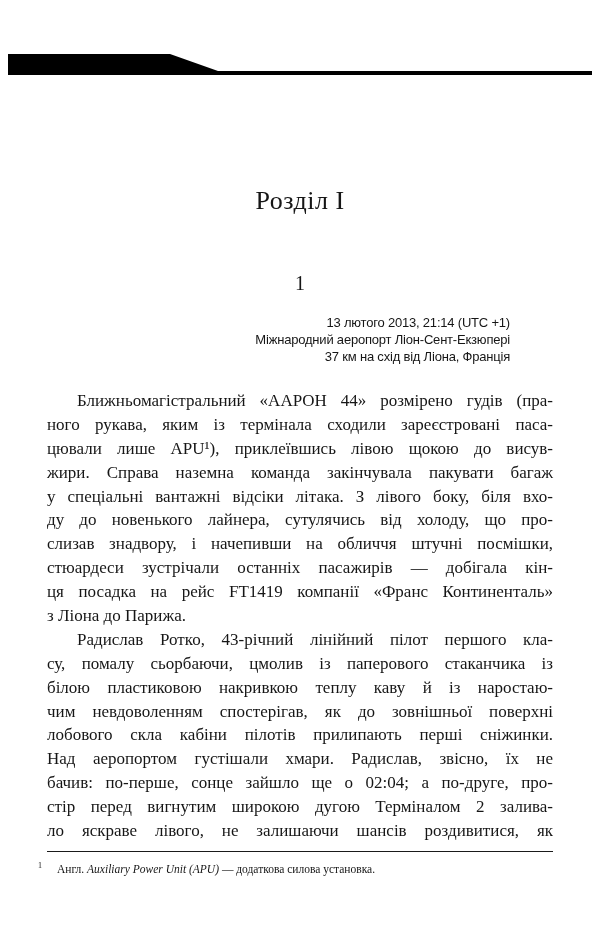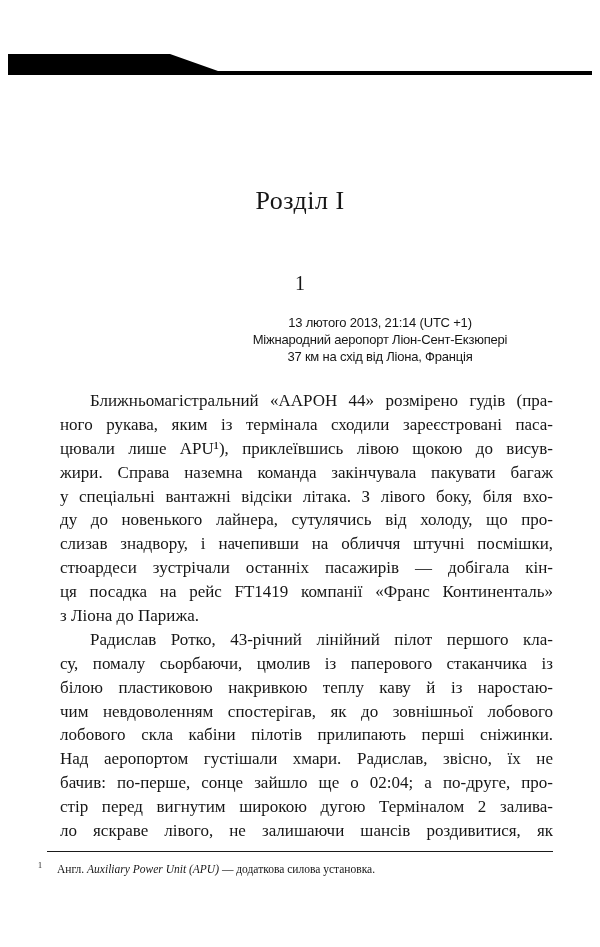--- a/index.html
+++ b/index.html
@@ -15,33 +15,32 @@
   .chapter-title{
     position:absolute;top:186px;left:0;right:0;
     text-align:center;font-size:26px;letter-spacing:0.5px;
   }
   .section-number{
     position:absolute;top:272px;left:0;right:0;
     text-align:center;font-size:20px;
   }
   .dateline{
     position:absolute;top:314px;left:250px;right:90px;
-    text-align:center;
+    text-align:right;
     font-family:"Liberation Sans", sans-serif;
     font-size:13px;line-height:17px;letter-spacing:-0.2px;
   }
   .body-text{
     position:absolute;top:389px;left:47px;width:506px;
     font-size:17px;
   }
   .bodyline{
     height:23.9px;line-height:23.9px;
     text-align:justify;text-align-last:justify;
     white-space:normal;
-    margin-left:13px;
   }
   .bodyline.indent{padding-left:30px;}
   .bodyline.last{text-align-last:left;}
   .footnote-rule{
     position:absolute;top:851px;left:47px;right:47px;
     height:1px;background:#1a1a1a;
   }
   .footnote{
     position:absolute;top:858px;left:38px;right:47px;
     font-size:11.5px;line-height:15px;
@@ -80,21 +79,21 @@
       <div class="bodyline">слизав знадвору, і начепивши на обличчя штучні посмішки,</div>
       <div class="bodyline">стюардеси зустрічали останніх пасажирів — добігала кін-</div>
       <div class="bodyline">ця посадка на рейс FT1419 компанії «Франс Континенталь»</div>
       <div class="bodyline last">з Ліона до Парижа.</div>
     </div>
 
     <div>
       <div class="bodyline indent">Радислав Ротко, 43-річний лінійний пілот першого кла-</div>
       <div class="bodyline">су, помалу сьорбаючи, цмолив із паперового стаканчика із</div>
       <div class="bodyline">білою пластиковою накривкою теплу каву й із наростаю-</div>
-      <div class="bodyline">чим невдоволенням спостерігав, як до зовнішньої лобового</div>
+      <div class="bodyline">чим невдоволенням спостерігав, як до зовнішньої поверхні</div>
       <div class="bodyline">лобового скла кабіни пілотів прилипають перші сніжинки.</div>
       <div class="bodyline">Над аеропортом густішали хмари. Радислав, звісно, їх не</div>
       <div class="bodyline">бачив: по-перше, сонце зайшло ще о 02:04; а по-друге, про-</div>
       <div class="bodyline">стір перед вигнутим широкою дугою Терміналом 2 залива-</div>
       <div class="bodyline">ло яскраве лівого, не залишаючи шансів роздивитися, як</div>
     </div>
 
   </div>
 
   <div class="footnote-rule"></div>

